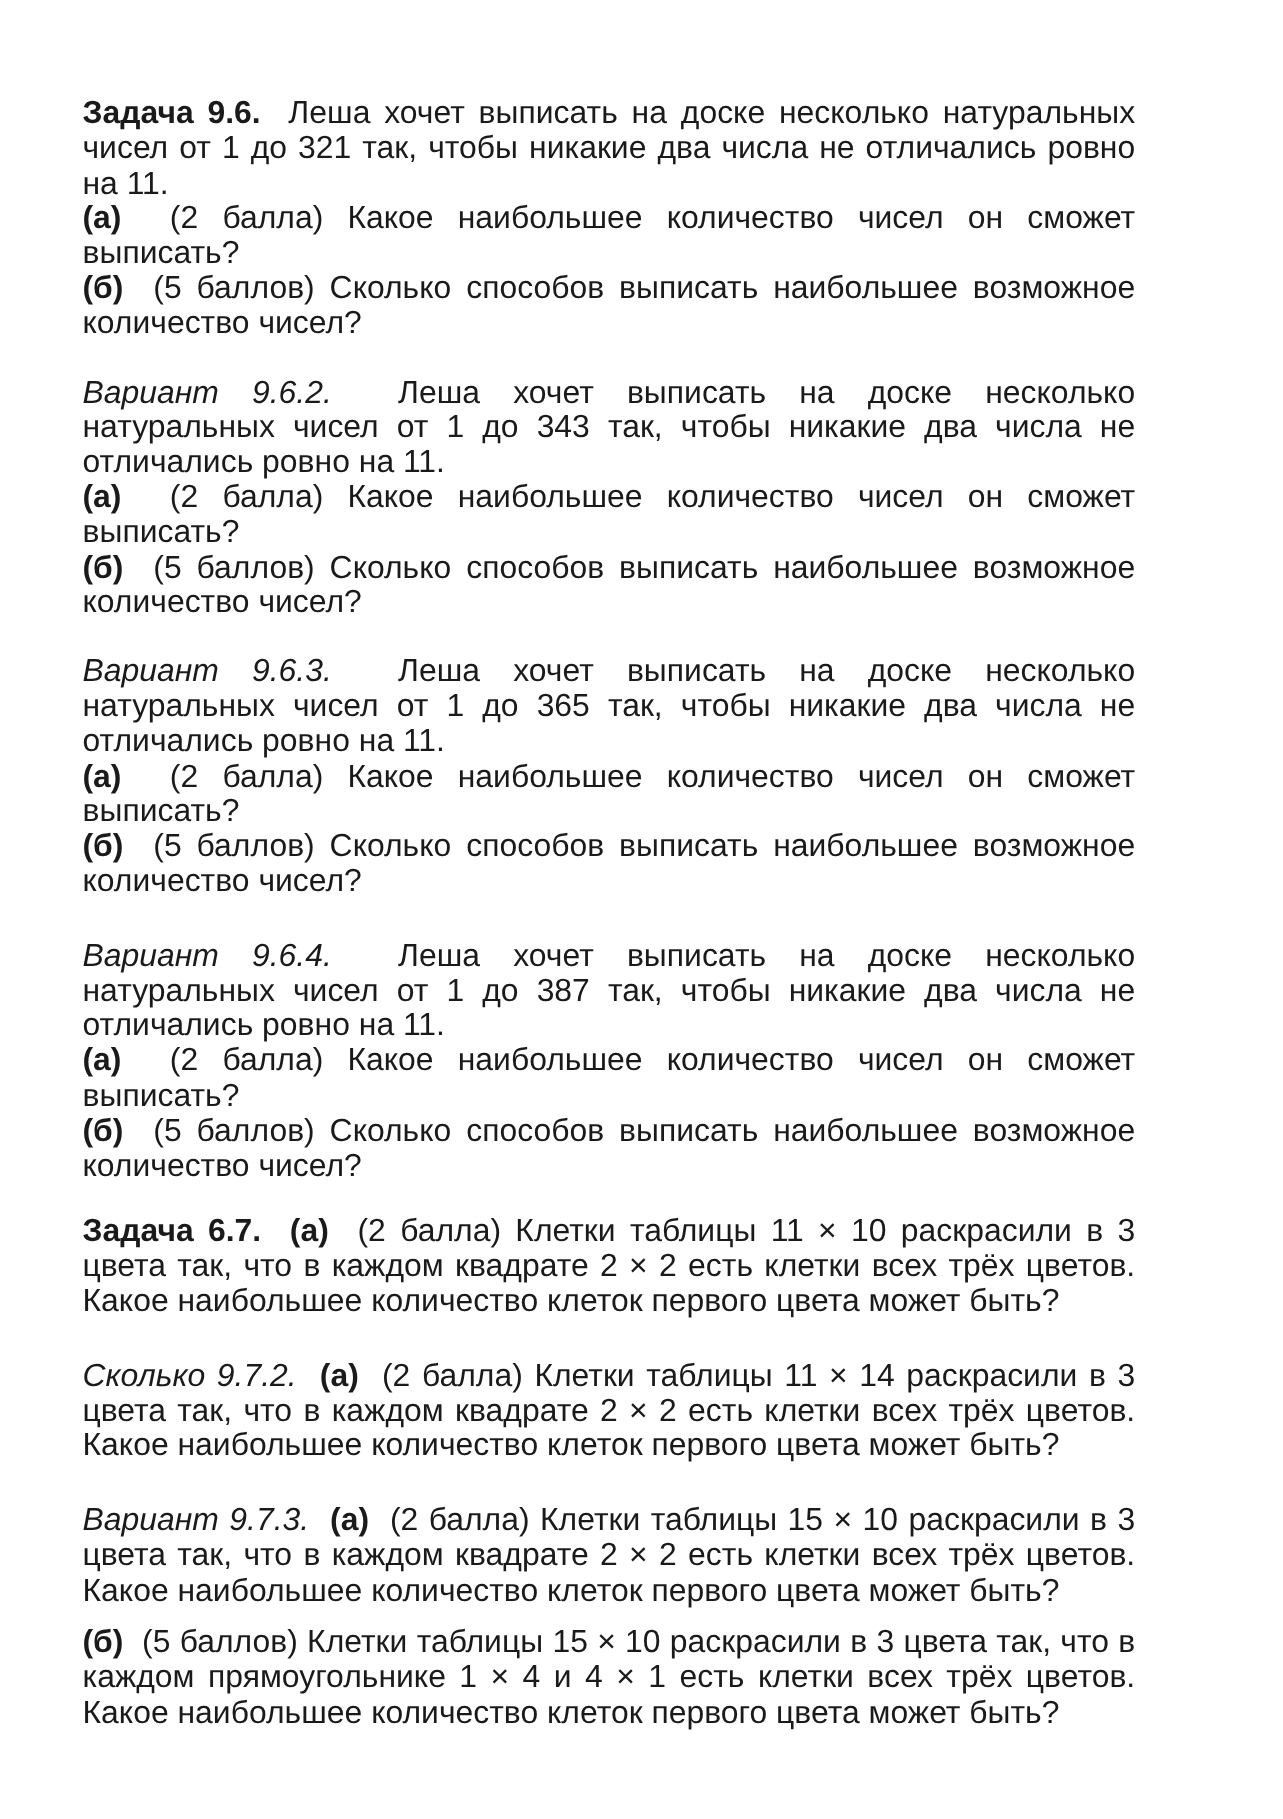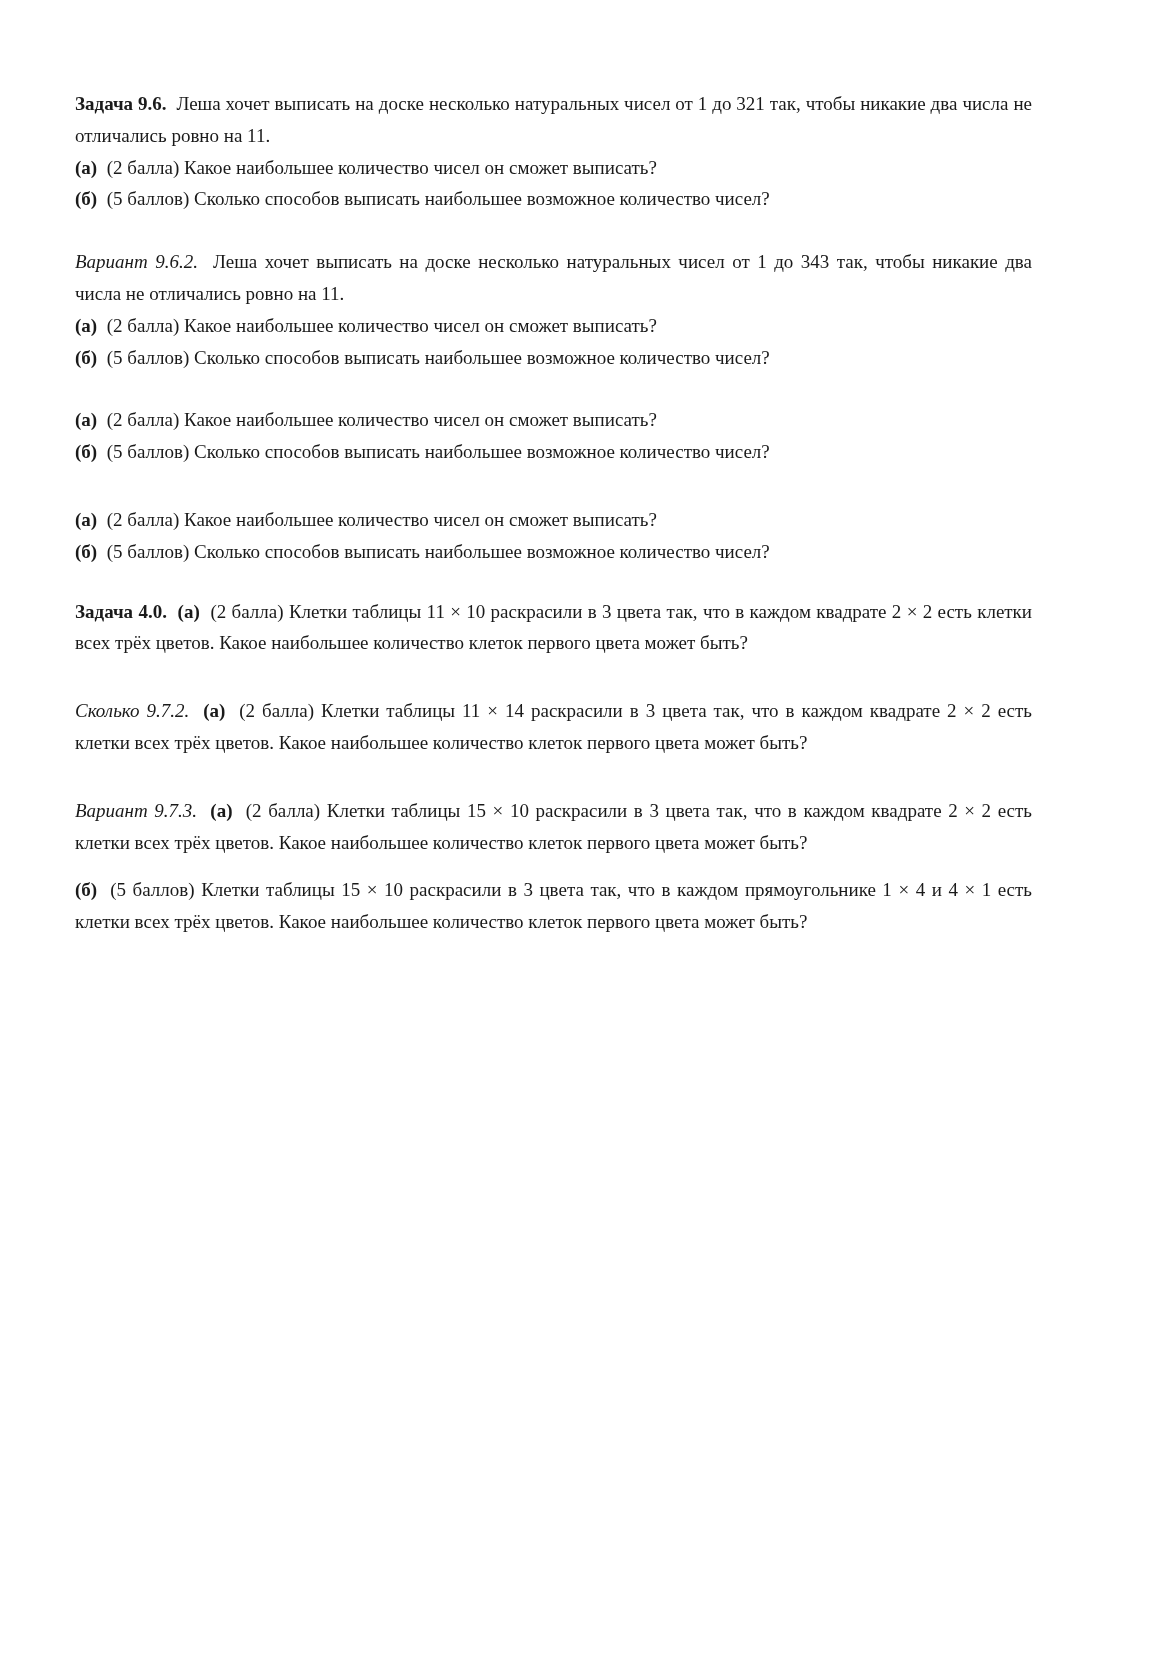--- a/index.html
+++ b/index.html
@@ -1,20 +1,20 @@
 <!DOCTYPE html>
 <html><head>
 <meta charset="utf-8">
 <style>
   html, body { margin: 0; padding: 0; background: #ffffff; }
   body { width: 1166px; height: 1654px; position: relative; overflow: hidden; }
   .page {
     position: absolute; left: 75px; top: 88px; width: 957px;
-    font-family: Liberation Serif, serif;
-    font-size: 19px; line-height: 31.8px; color: #1a1a1a;
+    font-family: Liberation Sans, sans-serif;
+    font-size: 29px; line-height: 31.8px; color: #1a1a1a;
   }
   .block { margin: 0; }
   .block p { margin: 0; text-align: justify; }
   .gap-lg { height: 31px; }
   .gap-md { height: 17px; }
   .gap-sm { height: 16px; }
   .title-bold { font-weight: bold; }
   .title-ital { font-style: italic; margin-top: 40px; }
   .label { font-weight: bold; }
 </style>
@@ -31,33 +31,35 @@
   <div class="gap-lg"></div>
 
   <div class="block">
     <p><span class="title-ital">Вариант 9.6.2.</span>&nbsp; <span>Леша хочет выписать на доске несколько натуральных чисел от 1 до 343 так, чтобы никакие два числа не отличались ровно на 11.</span></p>
     <p><span class="label">(а)</span>&nbsp; <span>(2 балла) Какое наибольшее количество чисел он сможет выписать?</span></p>
     <p><span class="label">(б)</span>&nbsp; <span>(5 баллов) Сколько способов выписать наибольшее возможное количество чисел?</span></p>
   </div>
   <div class="gap-lg"></div>
 
   <div class="block">
+    <p><span class="title-ital">Вариант 9.6.3.</span>&nbsp; <span>Леша хочет выписать на доске несколько натуральных чисел от 1 до 365 так, чтобы никакие два числа не отличались ровно на 11.</span></p>
     <p><span class="label">(а)</span>&nbsp; <span>(2 балла) Какое наибольшее количество чисел он сможет выписать?</span></p>
     <p><span class="label">(б)</span>&nbsp; <span>(5 баллов) Сколько способов выписать наибольшее возможное количество чисел?</span></p>
   </div>
   <div class="gap-lg" style="height:36px"></div>
 
   <div class="block">
+    <p><span class="title-ital">Вариант 9.6.4.</span>&nbsp; <span>Леша хочет выписать на доске несколько натуральных чисел от 1 до 387 так, чтобы никакие два числа не отличались ровно на 11.</span></p>
     <p><span class="label">(а)</span>&nbsp; <span>(2 балла) Какое наибольшее количество чисел он сможет выписать?</span></p>
     <p><span class="label">(б)</span>&nbsp; <span>(5 баллов) Сколько способов выписать наибольшее возможное количество чисел?</span></p>
   </div>
   <div class="gap-md" style="height:28px"></div>
 
   <div class="block">
-    <p><span class="title-bold">Задача 4.0.</span>&nbsp; <span class="label">(а)</span>&nbsp; <span>(2 балла) Клетки таблицы 11 × 10 раскрасили в 3 цвета так, что в каждом квадрате 2 × 2 есть клетки всех трёх цветов. Какое наибольшее количество клеток первого цвета может быть?</span></p>
+    <p><span class="title-bold">Задача 6.7.</span>&nbsp; <span class="label">(а)</span>&nbsp; <span>(2 балла) Клетки таблицы 11 × 10 раскрасили в 3 цвета так, что в каждом квадрате 2 × 2 есть клетки всех трёх цветов. Какое наибольшее количество клеток первого цвета может быть?</span></p>
     <div class="gap-sm"></div>
   </div>
   <div class="gap-sm" style="height:20px"></div>
 
   <div class="block">
     <p><span class="title-ital">Сколько 9.7.2.</span>&nbsp; <span class="label">(а)</span>&nbsp; <span>(2 балла) Клетки таблицы 11 × 14 раскрасили в 3 цвета так, что в каждом квадрате 2 × 2 есть клетки всех трёх цветов. Какое наибольшее количество клеток первого цвета может быть?</span></p>
     <div class="gap-sm"></div>
   </div>
   <div class="gap-sm" style="height:20px"></div>
 

